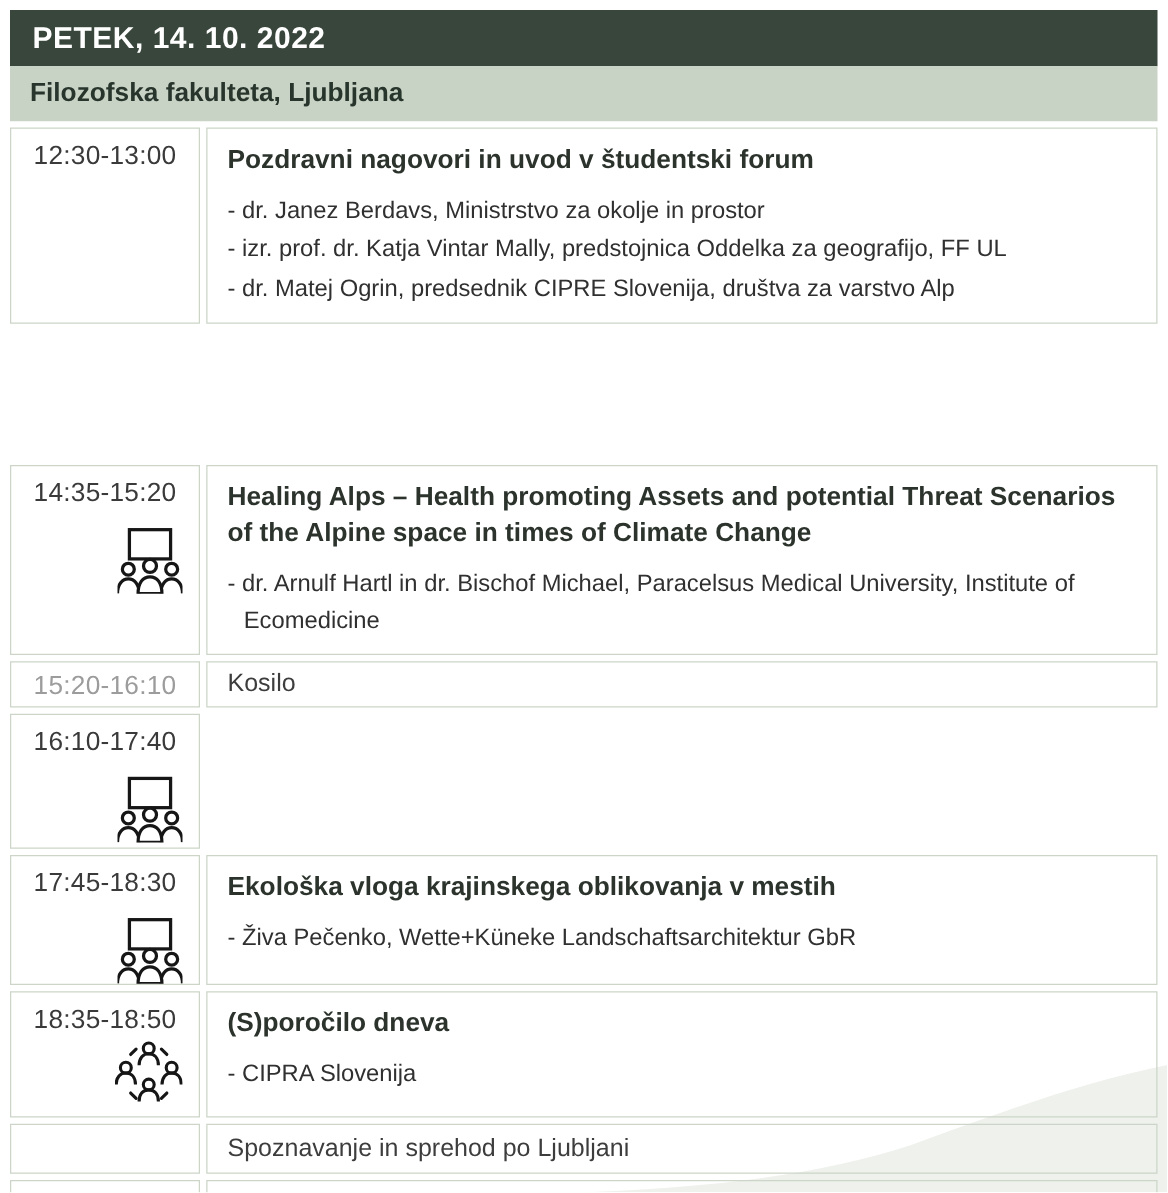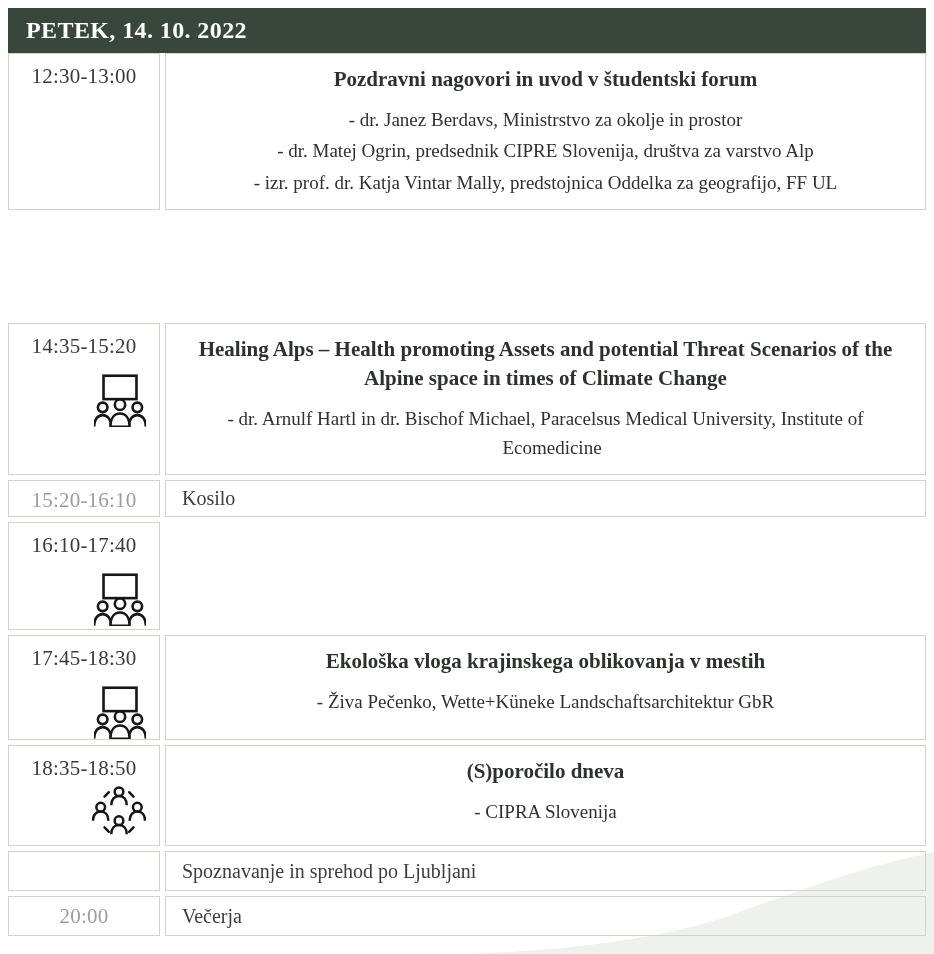--- a/index.html
+++ b/index.html
@@ -1,18 +1,18 @@
 <!DOCTYPE html>
 <html><head>
 <meta charset="utf-8">
 <style>
   html,body { margin:0; padding:0; background:#fff; }
   .page {
     position:relative; width:934px; height:954px; overflow:hidden;
-    font-family:Liberation Serif, serif; background:#fff;text-align:center;
+    font-family:Liberation Sans, sans-serif; background:#fff;
   }
   .swoosh { position:absolute; right:0; bottom:0; z-index:0; }
   .sheet { position:relative; z-index:1; padding:8px 8px 0 8px; }
 
   .bar-dark {
     background:#39463c; color:#ffffff; height:45px;
     display:flex; align-items:center; padding:0 18px;
     font-size:24px; font-weight:700; letter-spacing:.4px;
   }
   .bar-light {
@@ -101,31 +101,34 @@
 
   <svg class="swoosh" width="470" height="110" viewBox="0 0 470 110">
     <path d="M470,8 C400,22 340,45 265,72 C195,95 110,106 0,110 L470,110 Z" fill="#eef1ec"></path>
   </svg>
 
   <div class="sheet">
 
     <div class="bar-dark">
       <span>PETEK, 14. 10. 2022</span>
     </div>
+    <div class="bar-light">
+      <span>Filozofska fakulteta, Ljubljana</span>
+    </div>
 
     <div class="row" style="min-height:132px">
       <div class="cell cell-time">
         <div class="time">12:30-13:00</div>
       </div>
       <div class="cell cell-main">
         <div class="title">Pozdravni nagovori in uvod v študentski forum</div>
         <div class="speakers">
           <div class="speaker">- dr. Janez Berdavs, Ministrstvo za okolje in prostor</div>
+          <div class="speaker">- izr. prof. dr. Katja Vintar Mally, predstojnica Oddelka za geografijo, FF UL</div>
           <div class="speaker">- dr. Matej Ogrin, predsednik CIPRE Slovenija, društva za varstvo Alp</div>
-          <div class="speaker">- izr. prof. dr. Katja Vintar Mally, predstojnica Oddelka za geografijo, FF UL</div>
         </div>
       </div>
     </div>
 
     <div class="row" style="min-height:103px">
     </div>
 
     <div class="row" style="min-height:135px">
       <div class="cell cell-time">
         <div class="time">14:35-15:20</div>

